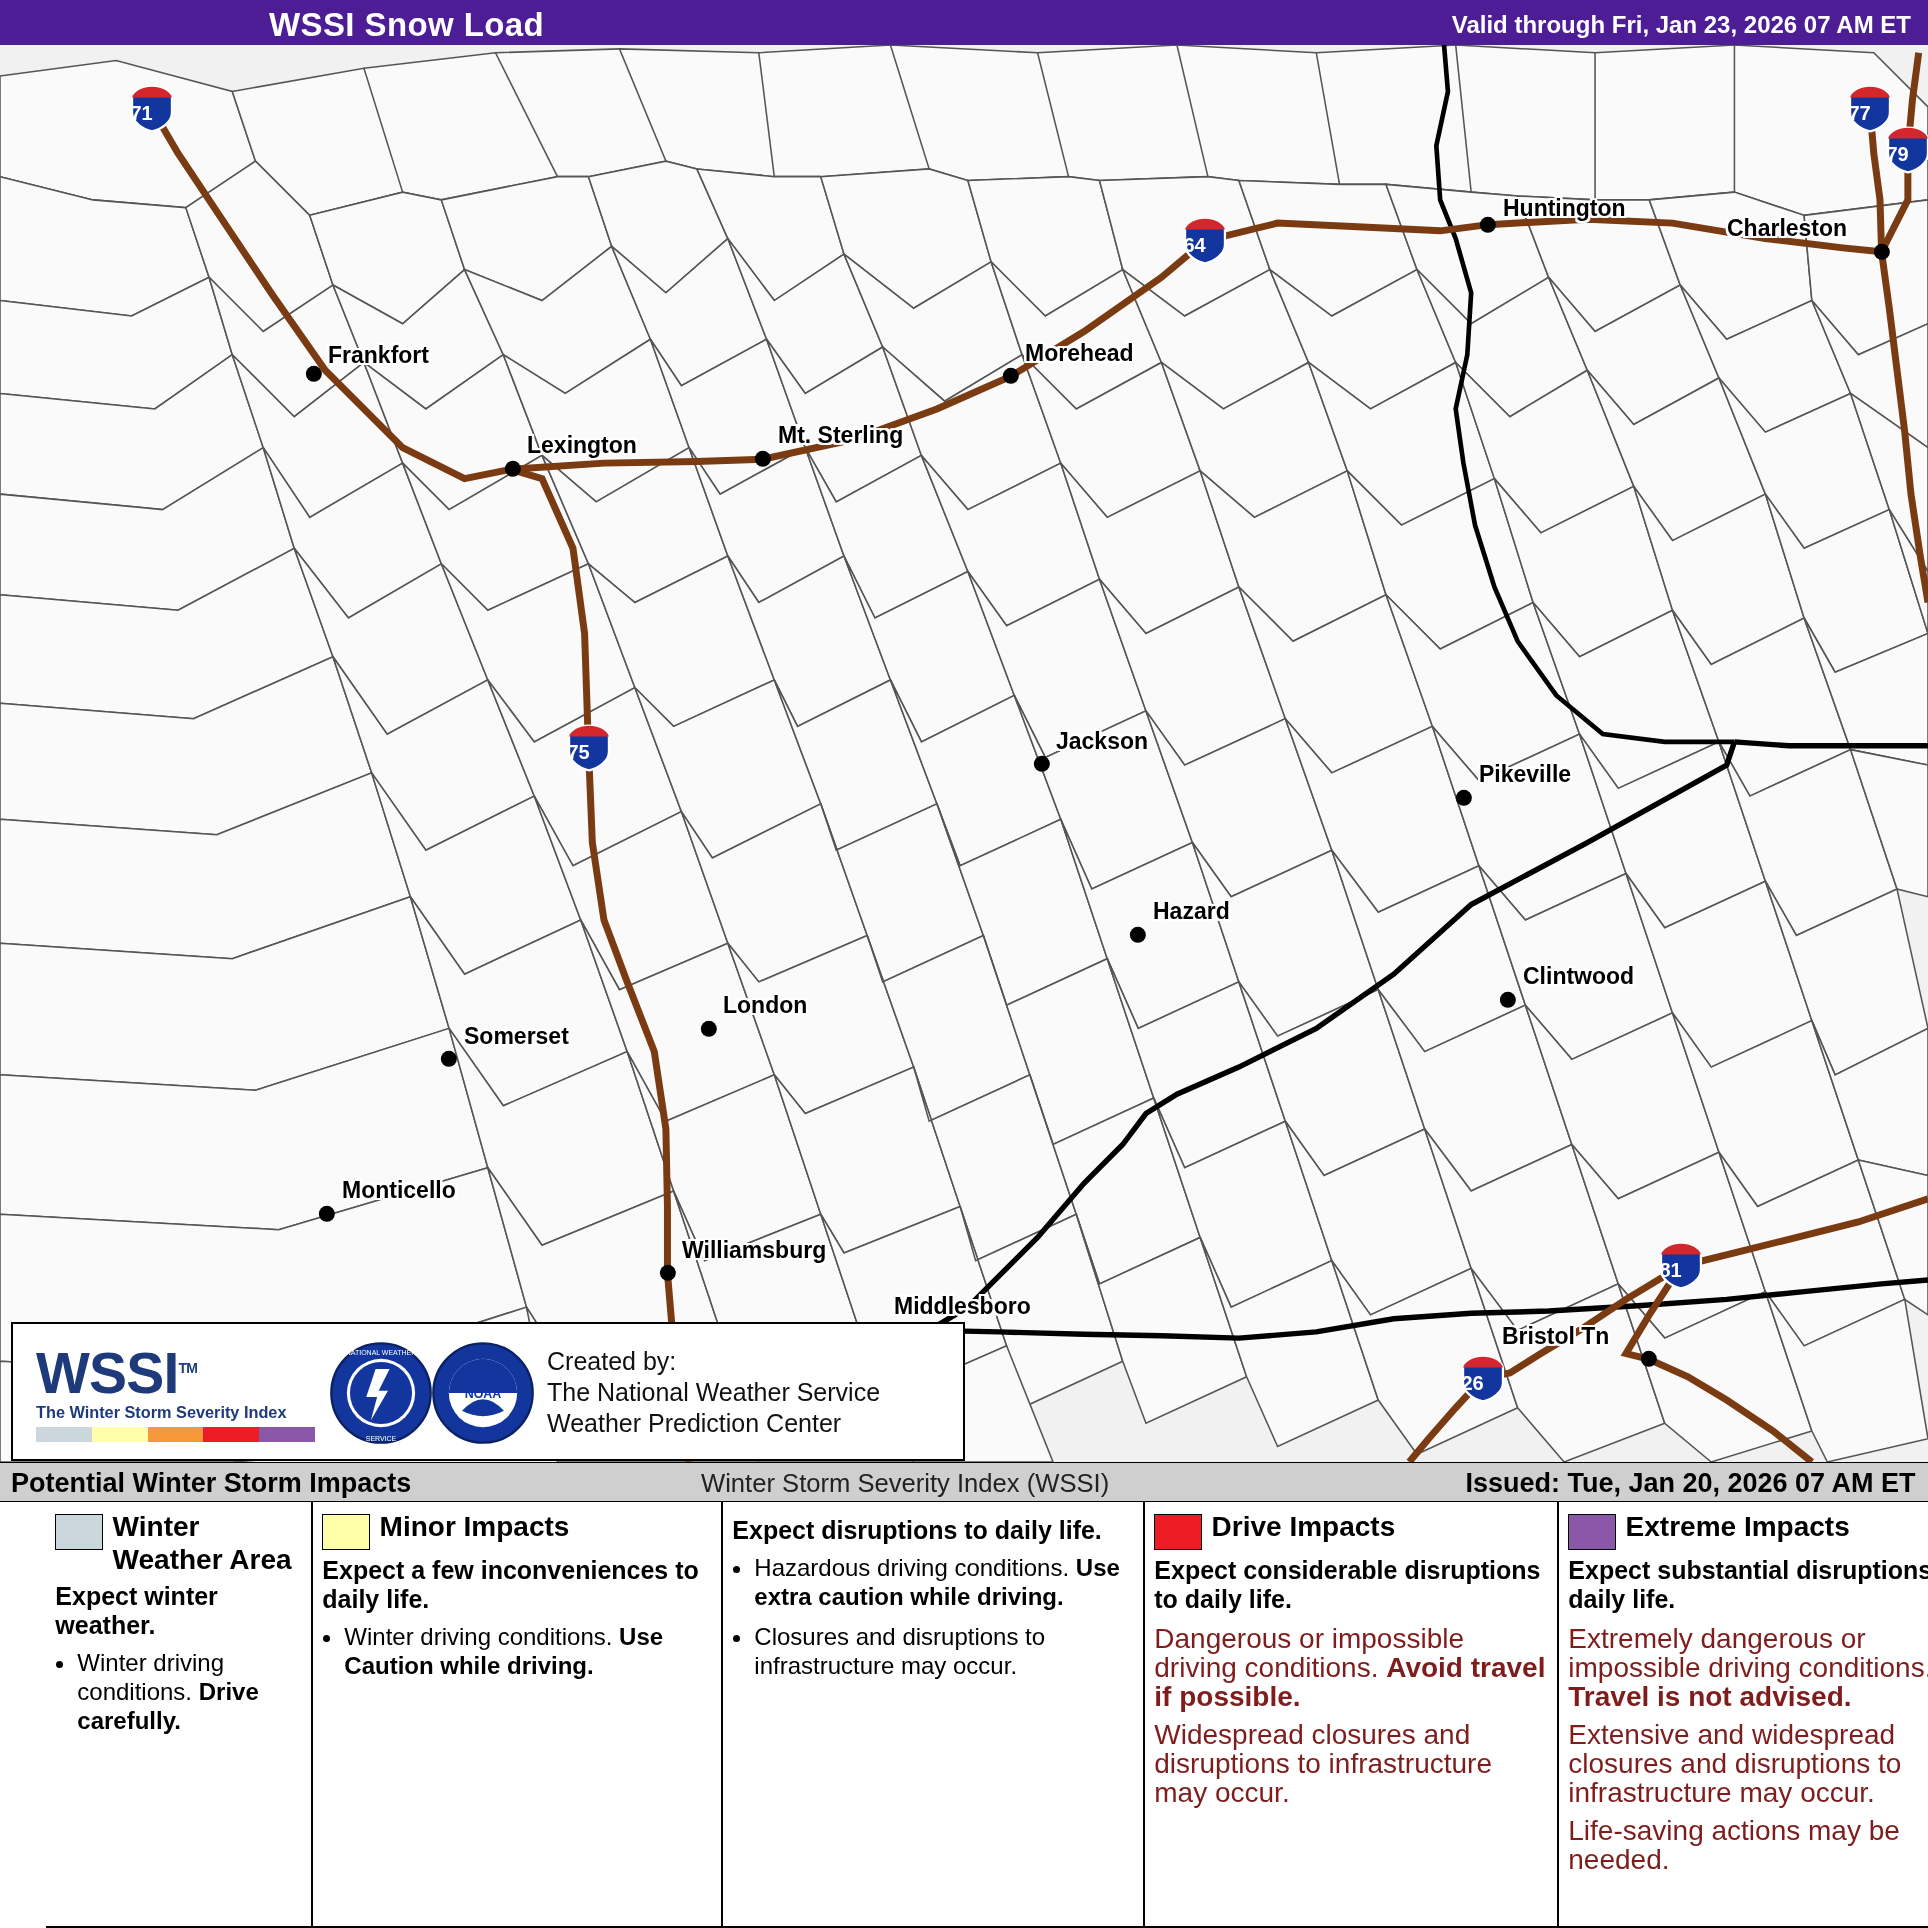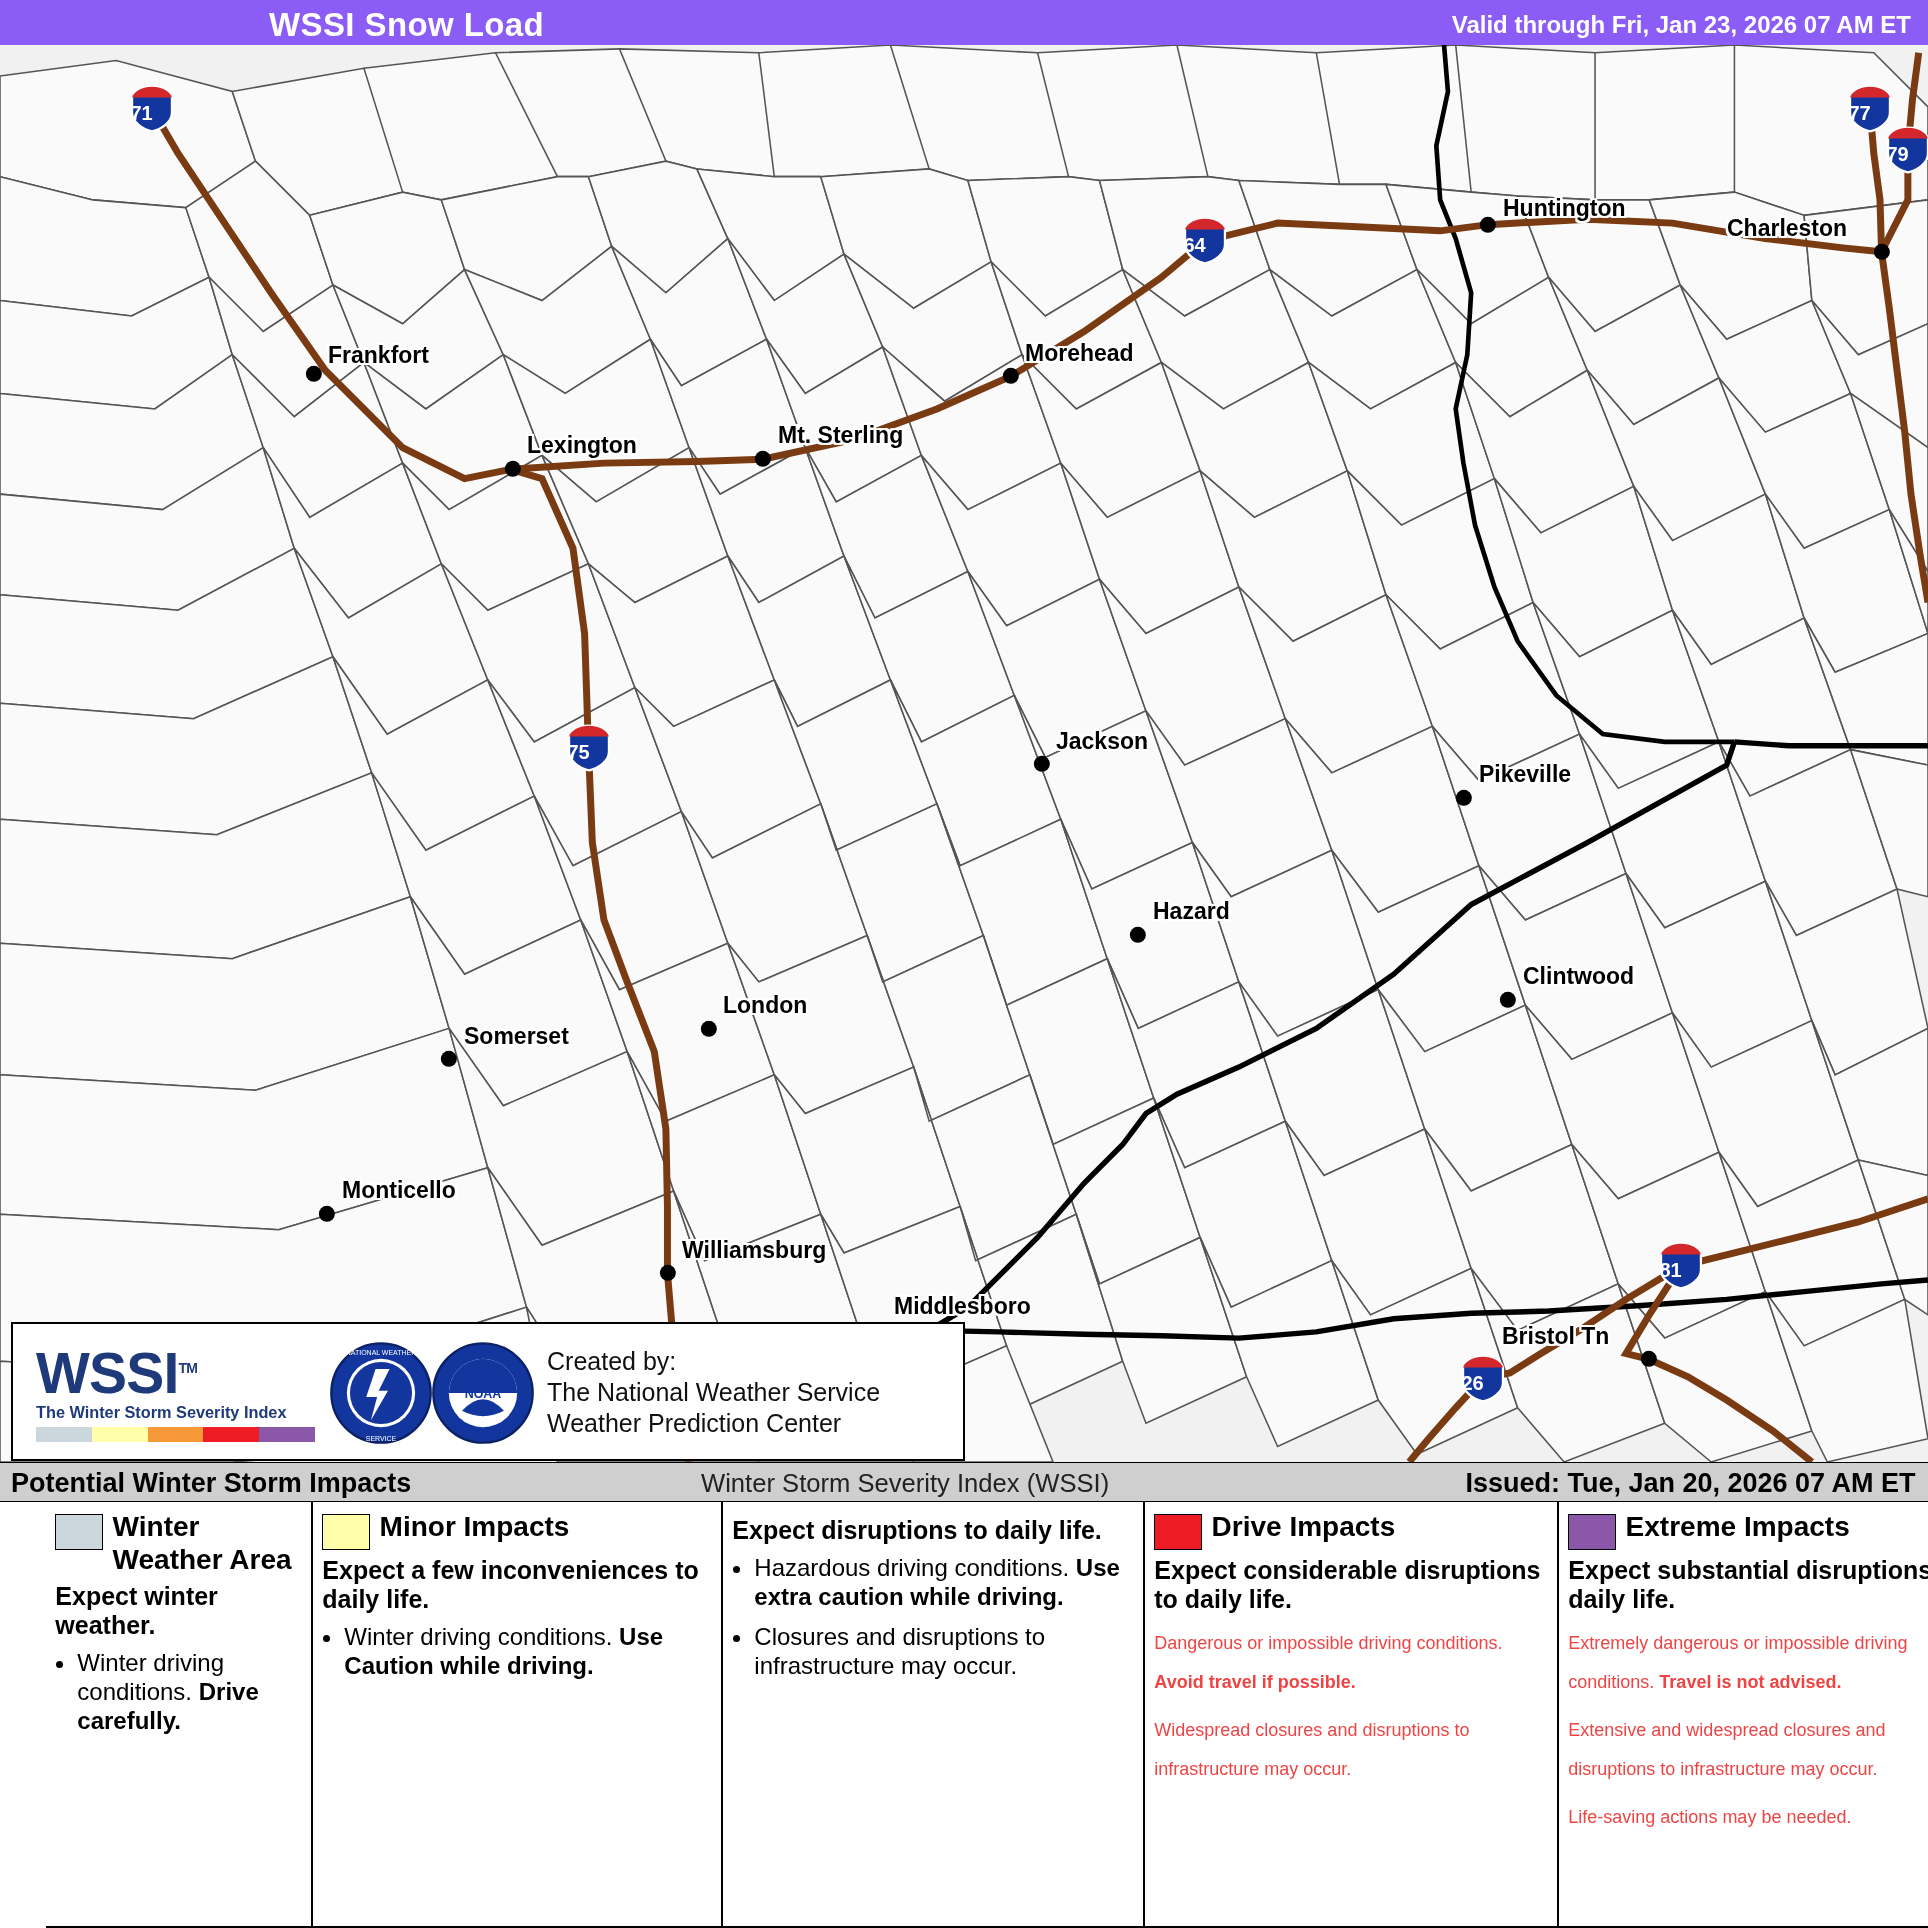--- a/index.html
+++ b/index.html
@@ -1,20 +1,20 @@
 <!DOCTYPE html>
 <html style="font-size:12.4px"><head>
 <meta charset="utf-8">
 <style>
   html,body{margin:0;padding:0;background:#fff;}
   body{width:1928px;height:1928px;font-family:"Liberation Sans",sans-serif;overflow:hidden;}
   .app{position:relative;width:1928px;height:1928px;}
 
   
-  .header{position:absolute;left:0;top:0;width:1928px;height:45px;background:#8b5cf6;color:#fff;}
+  .header{position:absolute;left:0;top:0;width:1928px;height:45px;background:#4c1d95;color:#fff;}
   .header .title{position:absolute;left:269px;top:6.2px;font-size:33px;font-weight:bold;letter-spacing:0.4px;}
   .header .valid{position:absolute;right:17px;top:11px;font-size:24px;font-weight:bold;}
 
   
   .map{position:absolute;left:0;top:45px;width:1928px;height:1417px;background:#f1f1f1;border-bottom:none;overflow:hidden;}
   .map svg{position:absolute;left:0;top:0;}
 
   .city-dot{position:absolute;width:16.3px;height:16.3px;border-radius:50%;background:#000;transform:translate(-50%,-50%);}
   .city-label{position:absolute;font-size:23px;font-weight:bold;color:#000;white-space:nowrap;
     text-shadow:
@@ -46,21 +46,21 @@
   
   .legend{position:absolute;left:0;top:1502px;width:1928px;height:426px;display:flex;border-top:none;margin-left:46px;}
   .lcol{position:relative;box-sizing:border-box;border-right:2.3px solid #000;border-bottom:2.3px solid #000;padding:7.7px 9.3px 0 9.3px;}
   .lcol:last-child{border-right:none;}
   .lcol .head{display:flex;align-items:flex-start;}
   .swatch{width:46px;height:34px;border:1.5px solid #000;flex:none;margin-top:4.6px;}
   .lcol h3{margin:0 0 0 9.3px;font-size:28px;font-weight:bold;color:#000;line-height:33px;}
   .lcol .lead{font-size:25px;font-weight:bold;color:#000;line-height:29px;margin-top:6.2px;}
   .lcol ul{margin:7.7px 0 0 0;padding-left:22px;}
   .lcol li{font-size:24px;line-height:29px;color:#000;margin-bottom:11px;}
-  .lcol p.body{font-size:18px;line-height:39px;color:#ef4444;margin:9.3px 0 0 0;}
+  .lcol p.body{font-size:28px;line-height:29px;color:#7f1d1d;margin:9.3px 0 0 0;}
   .lcol b{font-weight:bold;}
 
   .c0{width:267px;}
   .c1{width:410px;}
   .c2{width:422px;}
   .c3{width:414px;}
   .c4{width:414px;}
 </style>
 </head>
 <body>

